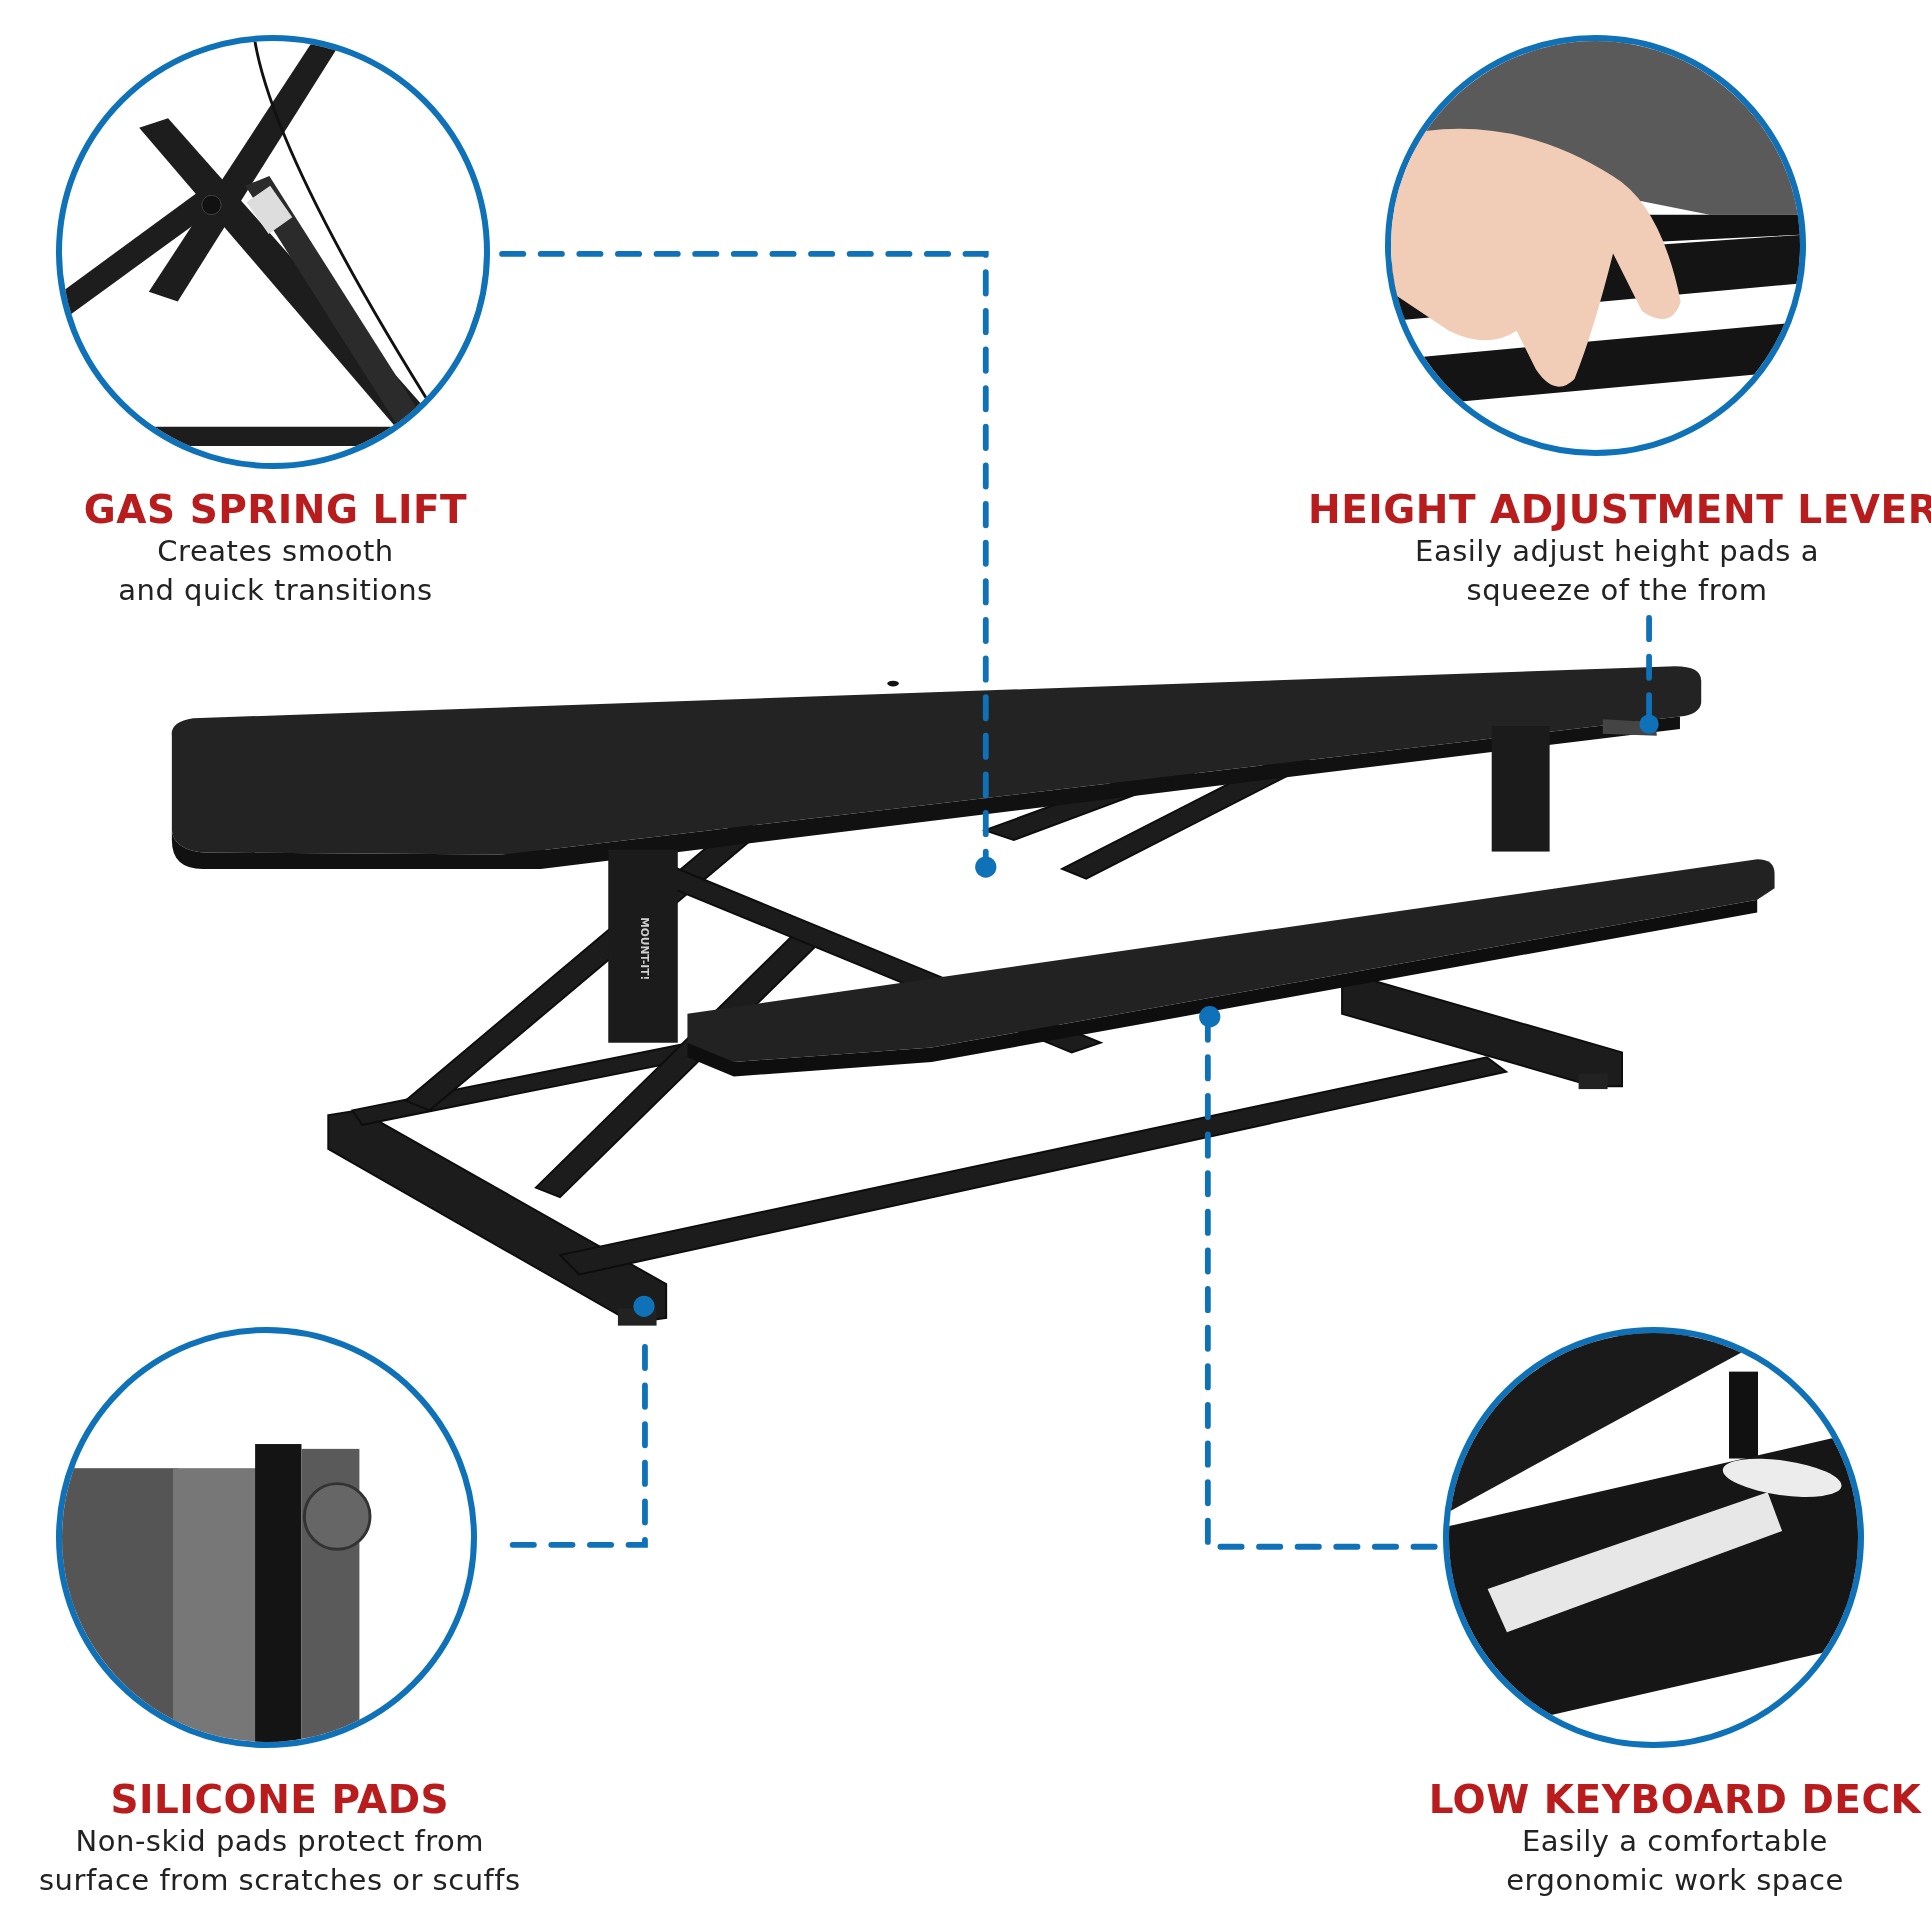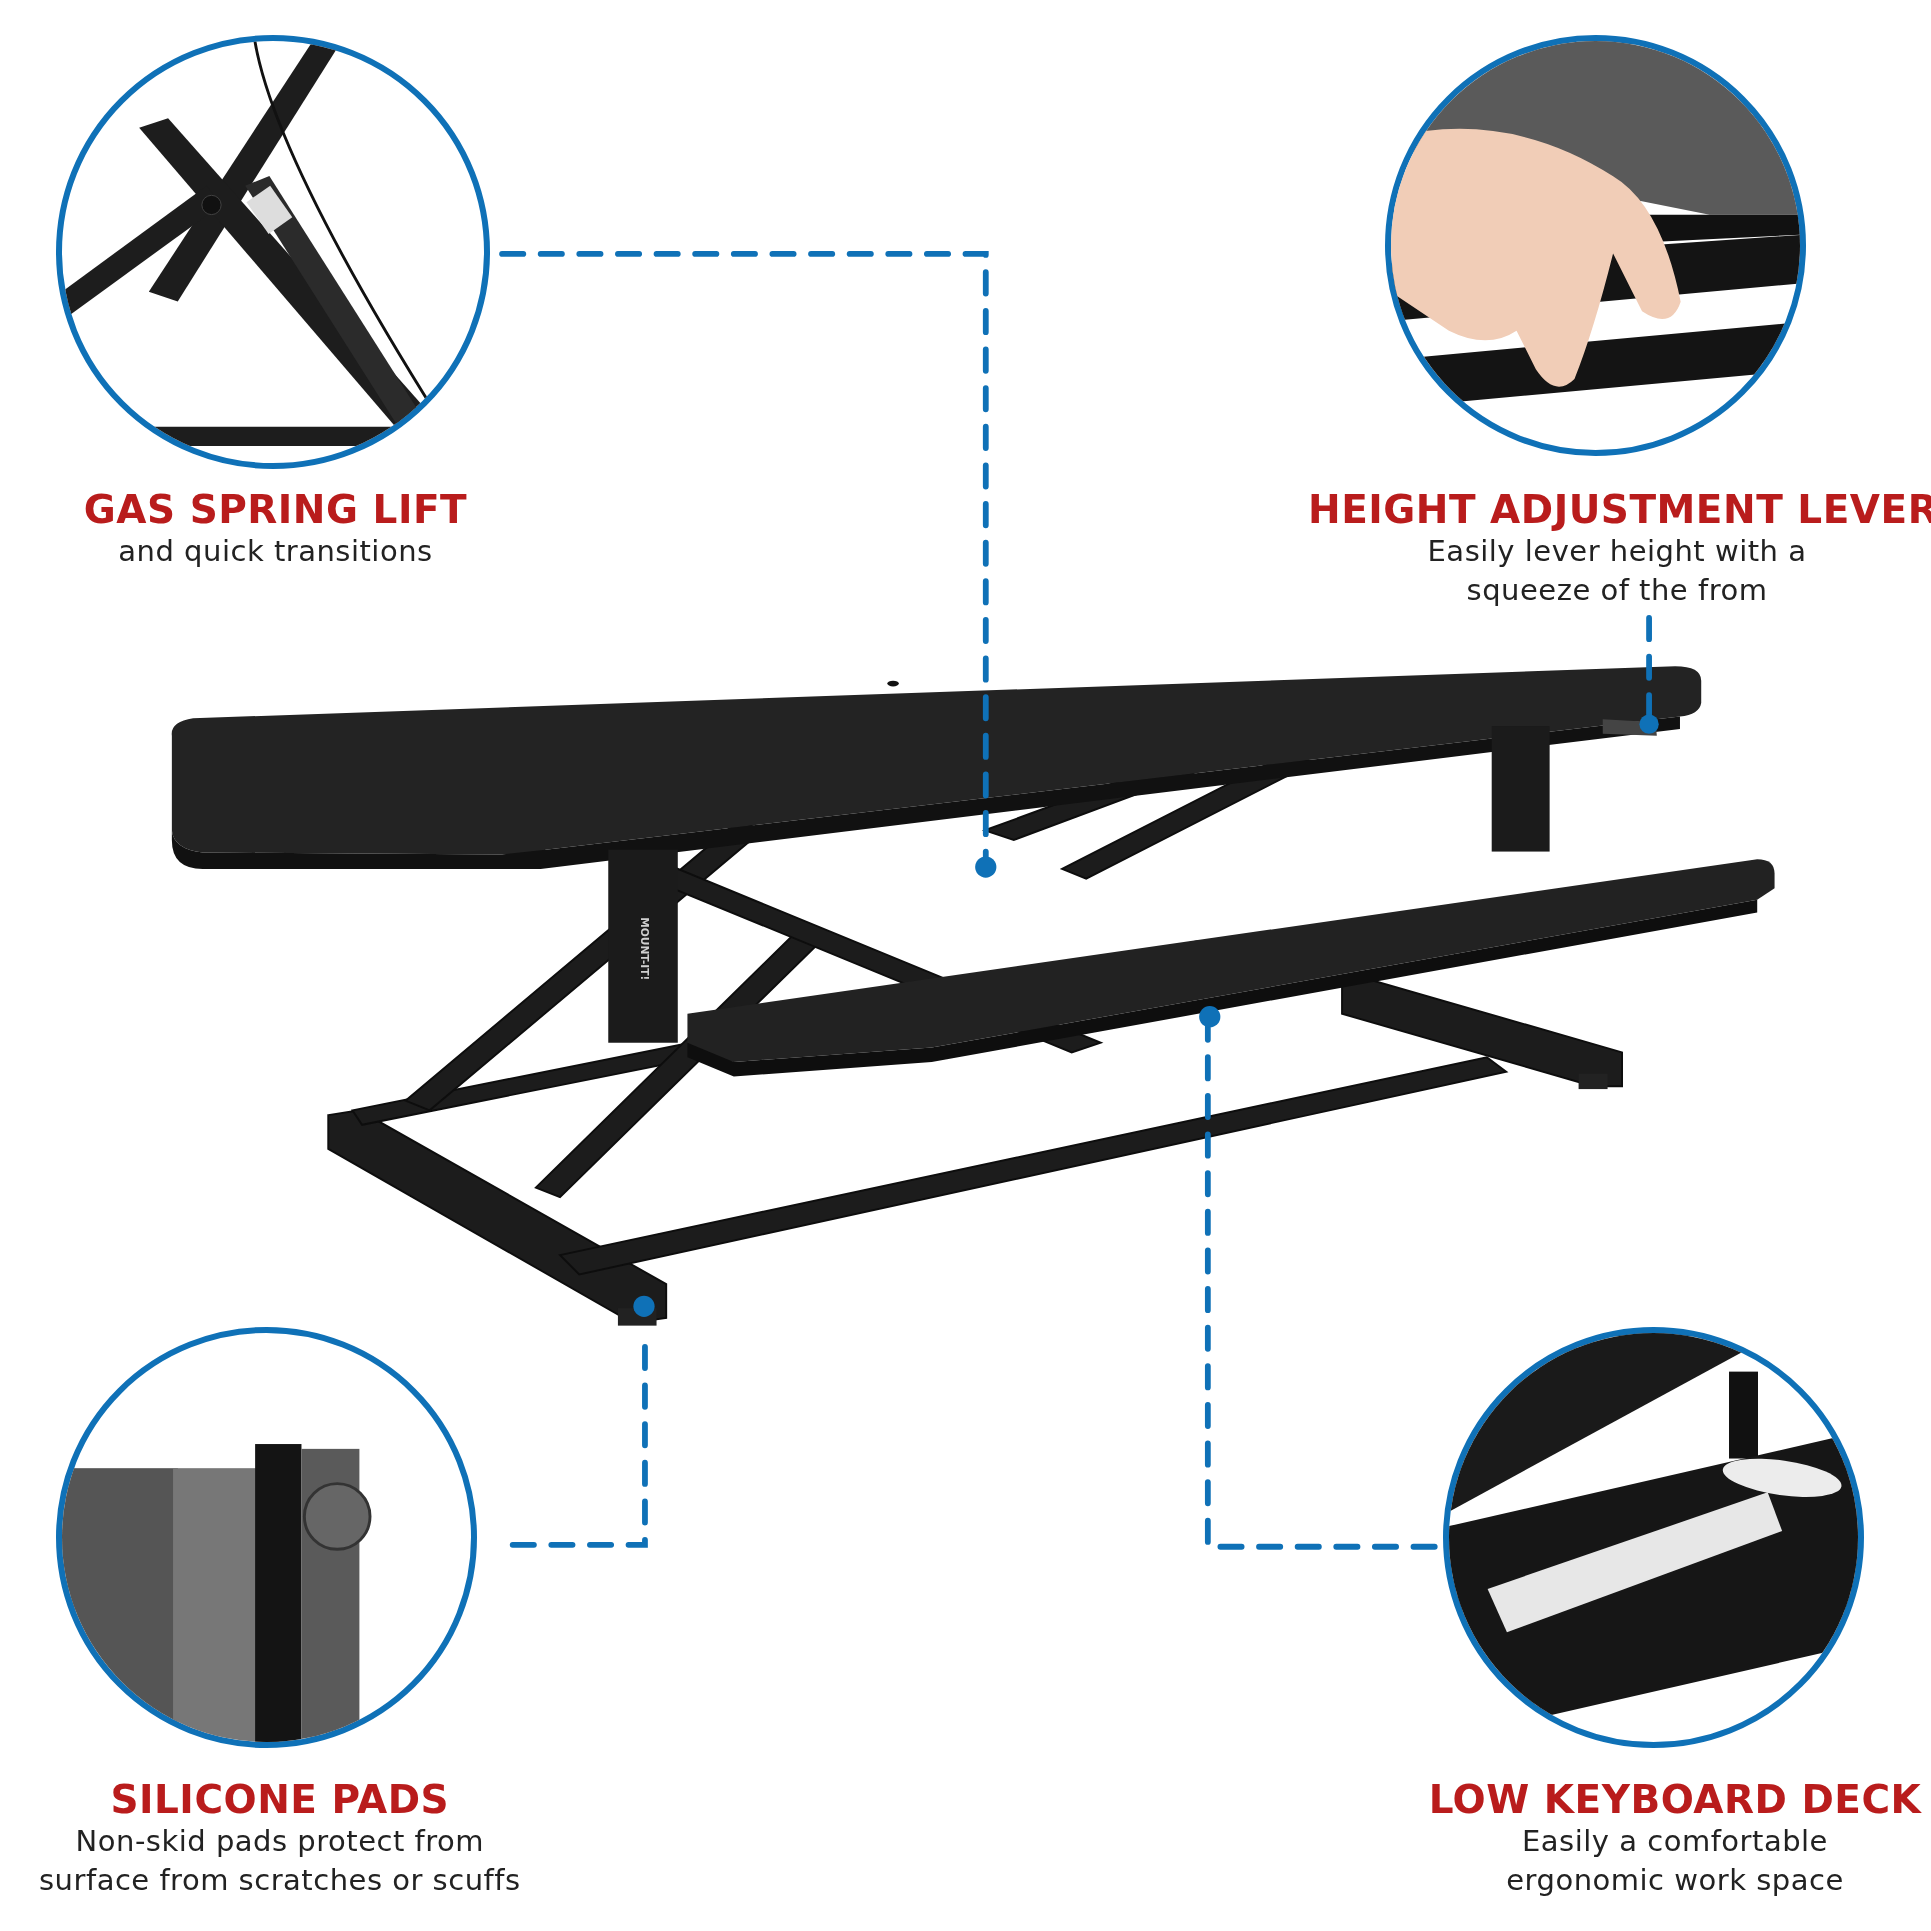--- a/index.html
+++ b/index.html
@@ -109,26 +109,27 @@
       <polygon points="0,0 340,0 0,185" fill="#1a1a1a"></polygon>
       <rect x="290" y="40" width="30" height="90" fill="#111"></rect>
       <polygon points="0,200 436,100 436,320 0,420" fill="#161616"></polygon>
       <polygon points="40,265 330,165 345,205 60,310" fill="#e7e7e7"></polygon>
       <ellipse cx="345" cy="150" rx="62" ry="18" fill="#ececec" transform="rotate(8 345 150)"></ellipse>
     </svg>
   </div>
 
   <div class="feature" style="left:39px;width:473px;top:488px;">
     <div class="title">GAS SPRING LIFT</div>
+    <div class="desc">Creates smooth</div>
     <div class="desc">and quick transitions</div>
   </div>
 
   <div class="feature" style="left:1308px;width:618px;top:488px;">
     <div class="title">HEIGHT ADJUSTMENT LEVER</div>
-    <div class="desc">Easily lever height with a</div>
+    <div class="desc">Easily adjust height pads a</div>
     <div class="desc">squeeze of the from</div>
   </div>
 
   <div class="feature" style="left:19.3px;width:521px;top:1778px;">
     <div class="title">SILICONE PADS</div>
     <div class="desc">Non-skid pads protect from</div>
     <div class="desc">surface from scratches or scuffs</div>
   </div>
 
   <div class="feature" style="left:1419px;width:512px;top:1778px;">

